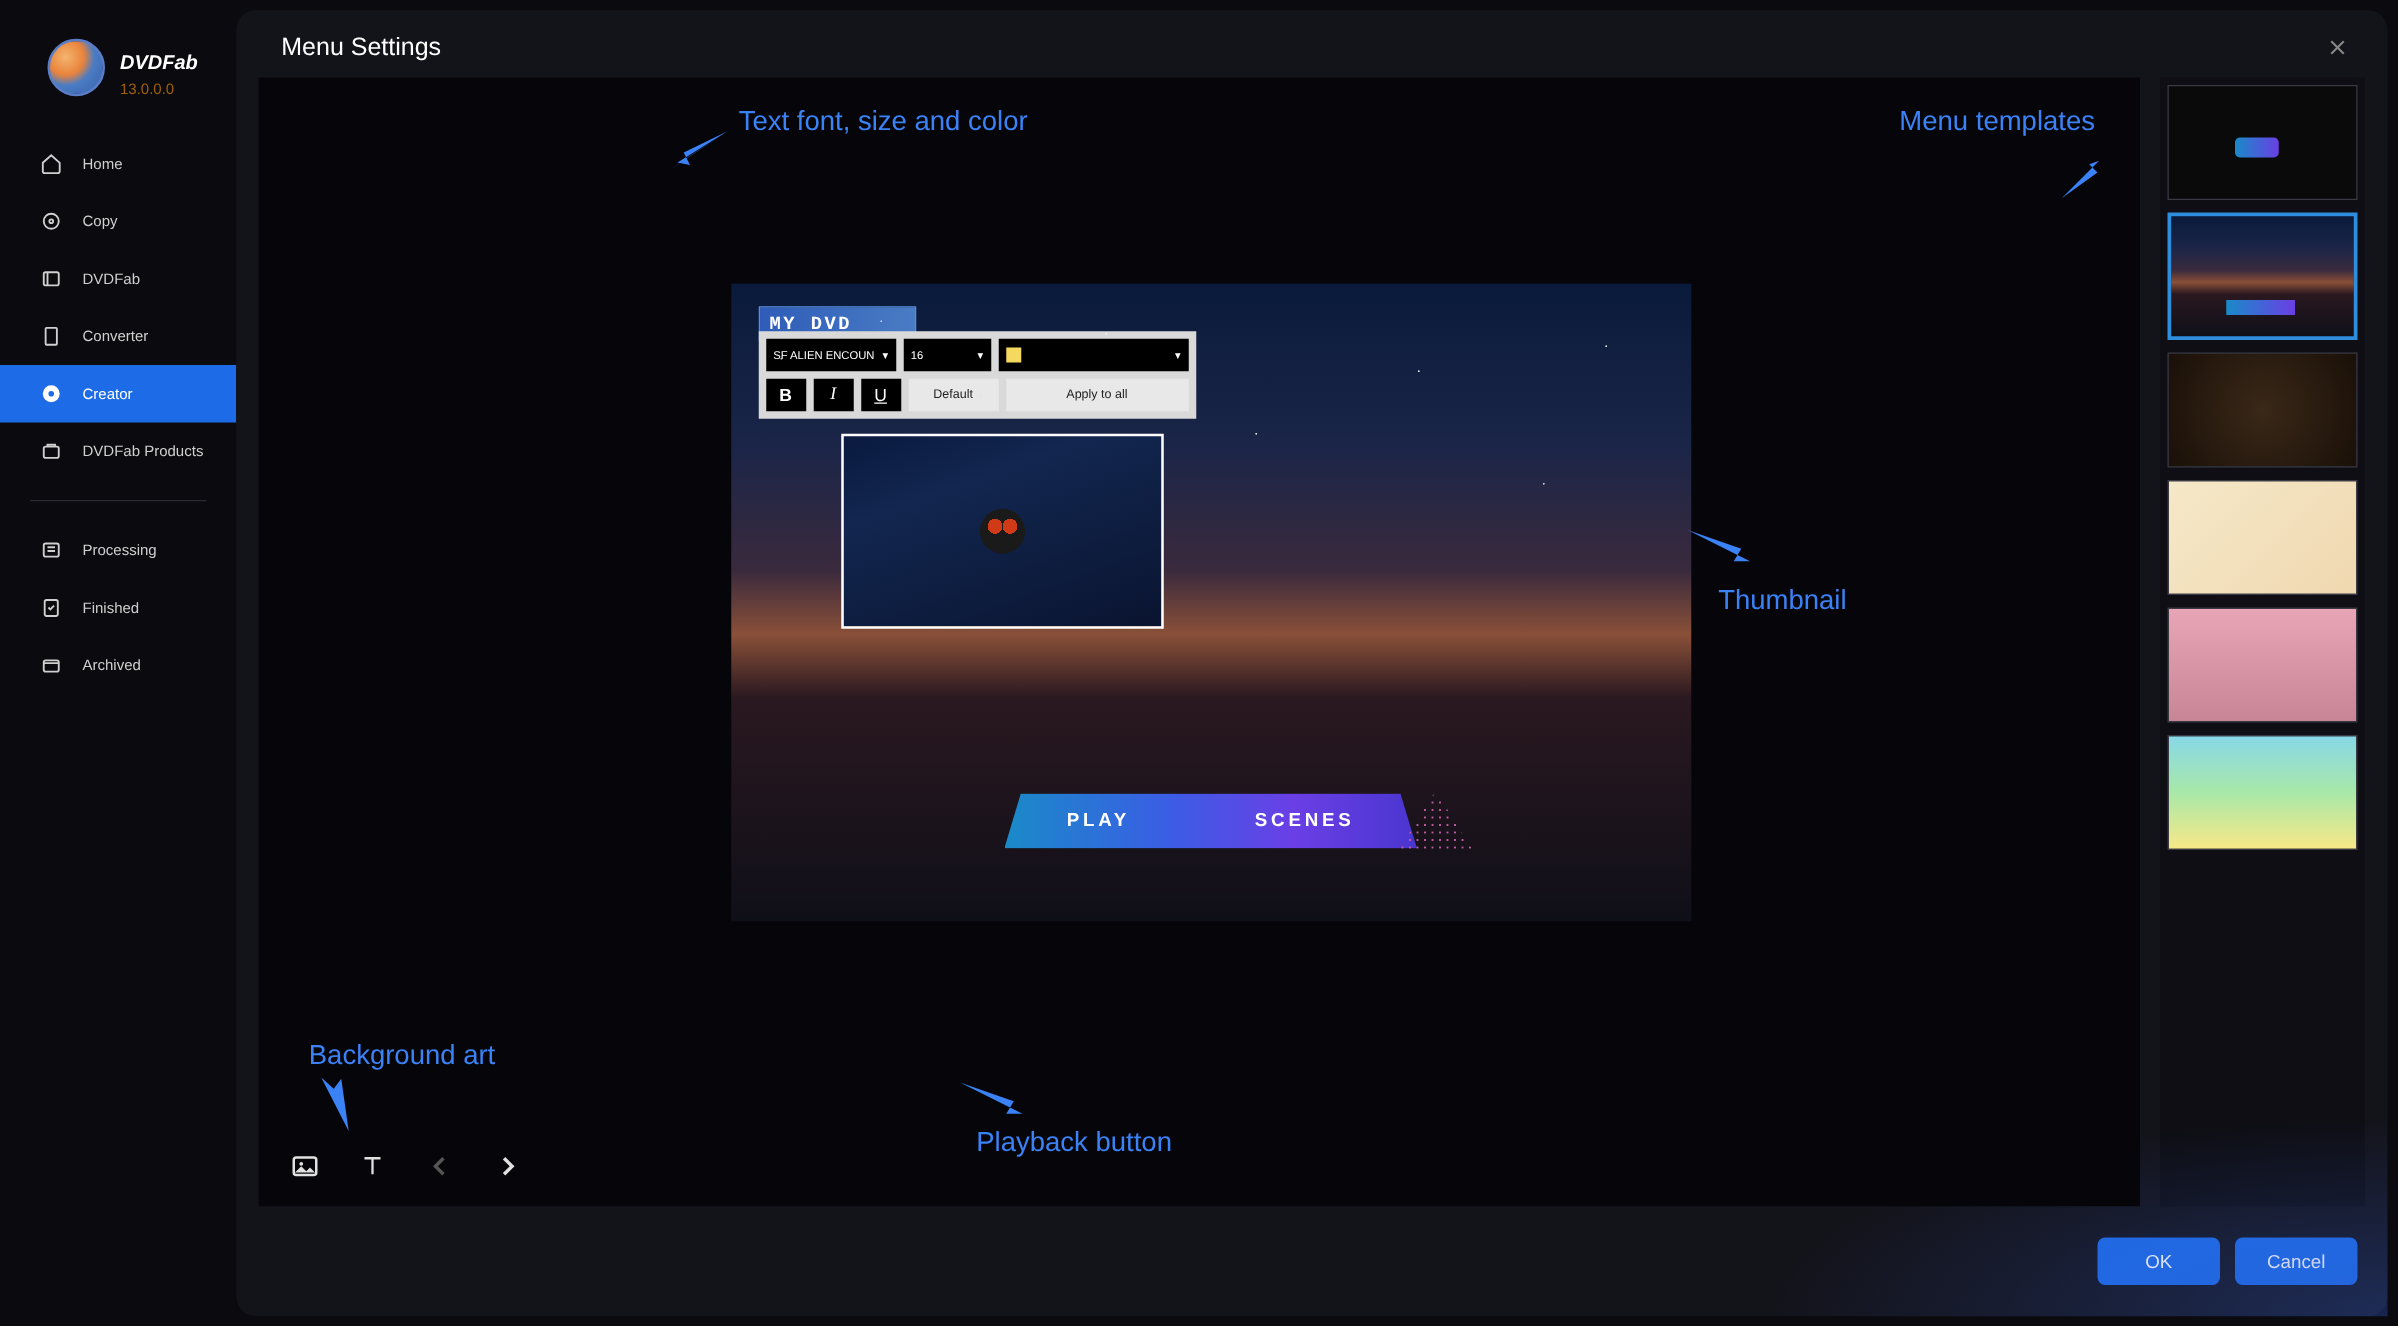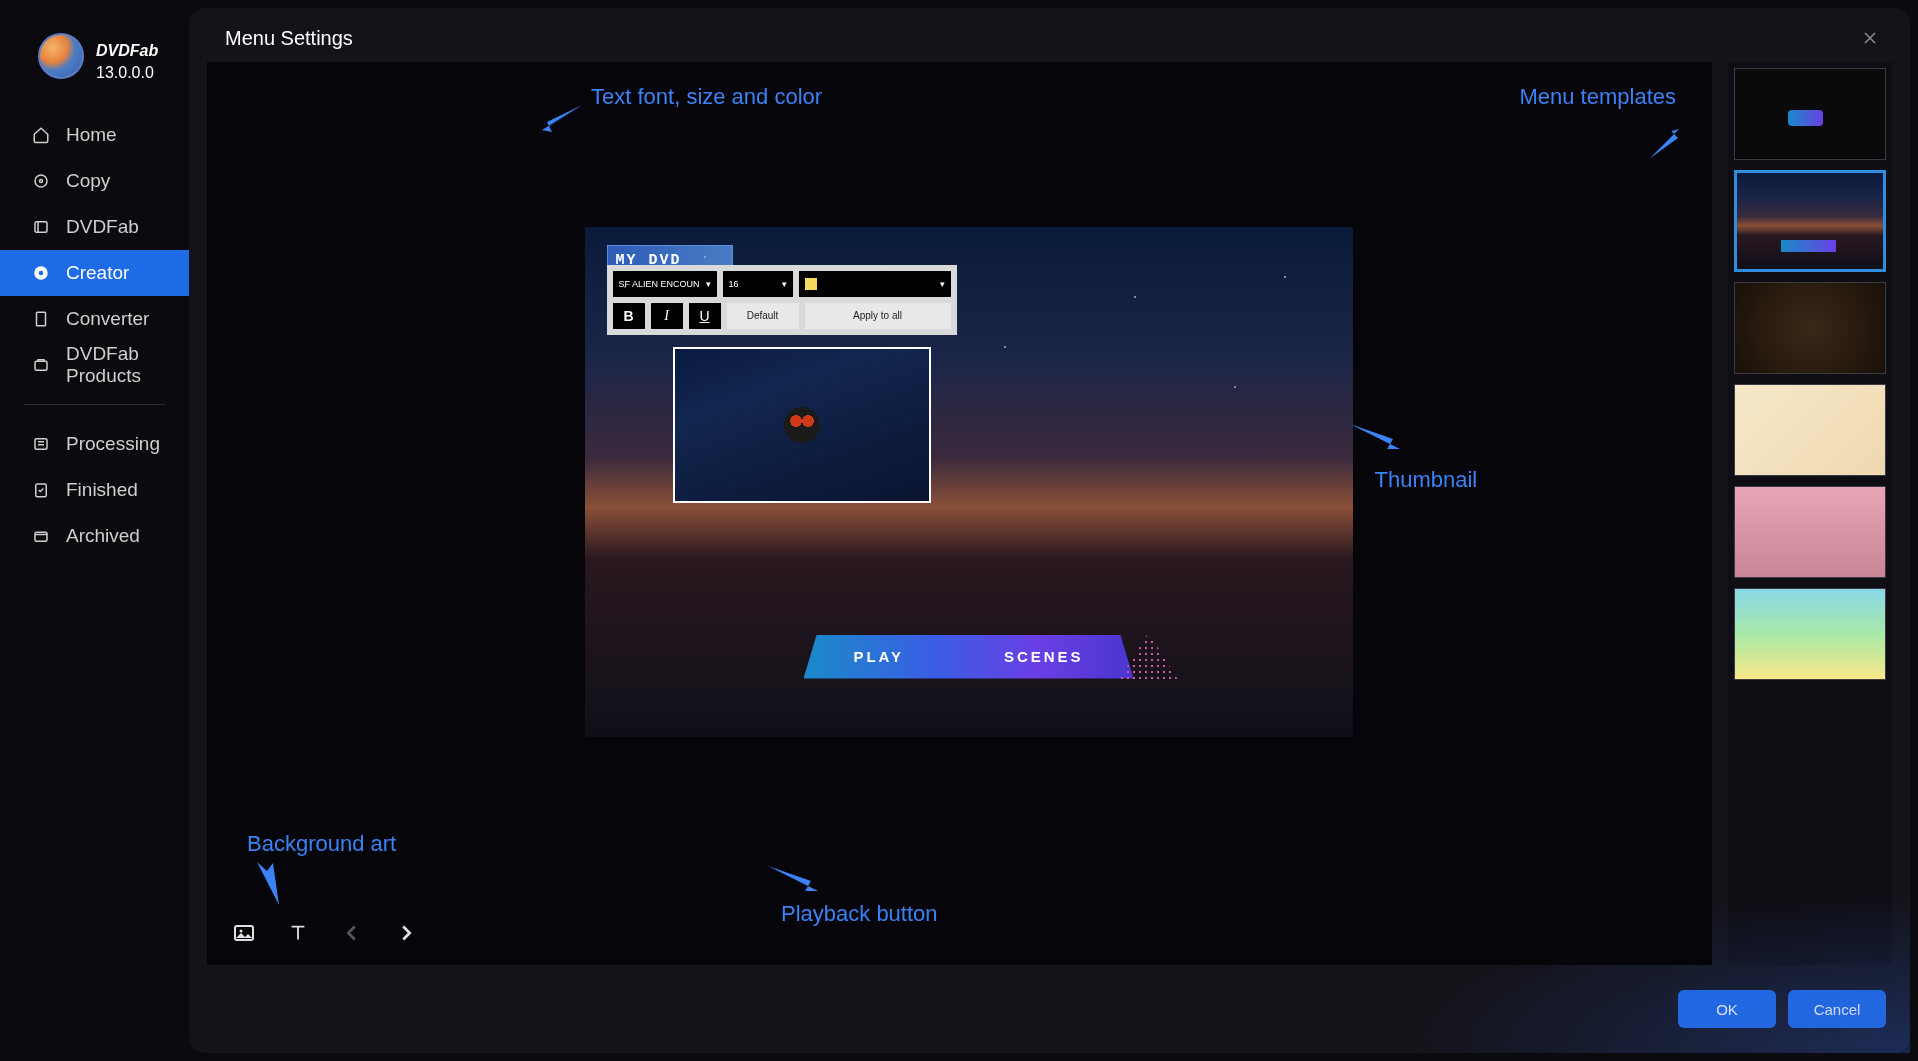--- a/index.html
+++ b/index.html
@@ -37,34 +37,34 @@
   flex-direction: column;
   margin-top: 12px;
 }
 .logo-name {
   font-size: 16px;
   font-weight: 700;
   font-style: italic;
   color: #fff;
 }
 .logo-version {
-  font-size: 16px;
-  color: #ffffff;
+  font-size: 12px;
+  color: #a16207;
   margin-top: 4px;
 }
 .nav-list { list-style: none; }
 .nav-item {
   display: flex;
   align-items: center;
   height: 46px;
   padding-left: 32px;
   gap: 16px;
   cursor: pointer;
   color: #cfcfcf;
-  font-size: 19px;
+  font-size: 12px;
 }
 .nav-item.active {
   background: #1d6be7;
   color: #fff;
 }
 .nav-icon {
   width: 18px; height: 18px;
   display: inline-flex;
   align-items: center; justify-content: center;
 }
@@ -371,36 +371,36 @@
     </li>
     <li class="nav-item">
       <span class="nav-icon">
         <svg viewBox="0 0 24 24" width="18" height="18" fill="none" stroke="currentColor" stroke-width="2">
             <rect x="4" y="5" width="16" height="14" rx="2"></rect>
             <path d="M8 5v14"></path>
           </svg>
       </span>
       <span>DVDFab</span>
     </li>
+    <li class="nav-item">
+      <span class="nav-icon">
+        <svg viewBox="0 0 24 24" width="18" height="18" fill="none" stroke="currentColor" stroke-width="2">
+            <rect x="6" y="3" width="12" height="18" rx="1"></rect>
+          </svg>
+      </span>
+      <span>Converter</span>
+    </li>
     <li class="nav-item active">
       <span class="nav-icon">
         <svg viewBox="0 0 24 24" width="18" height="18" fill="currentColor">
             <circle cx="12" cy="12" r="9"></circle>
             <circle cx="12" cy="12" r="3" fill="#1d6be7"></circle>
           </svg>
       </span>
       <span>Creator</span>
-    </li>
-    <li class="nav-item">
-      <span class="nav-icon">
-        <svg viewBox="0 0 24 24" width="18" height="18" fill="none" stroke="currentColor" stroke-width="2">
-            <rect x="6" y="3" width="12" height="18" rx="1"></rect>
-          </svg>
-      </span>
-      <span>Converter</span>
     </li>
     <li class="nav-item">
       <span class="nav-icon">
         <svg viewBox="0 0 24 24" width="18" height="18" fill="none" stroke="currentColor" stroke-width="2">
             <rect x="4" y="7" width="16" height="12" rx="2"></rect>
             <path d="M8 7V5h8v2"></path>
           </svg>
       </span>
       <span>DVDFab Products</span>
     </li>

